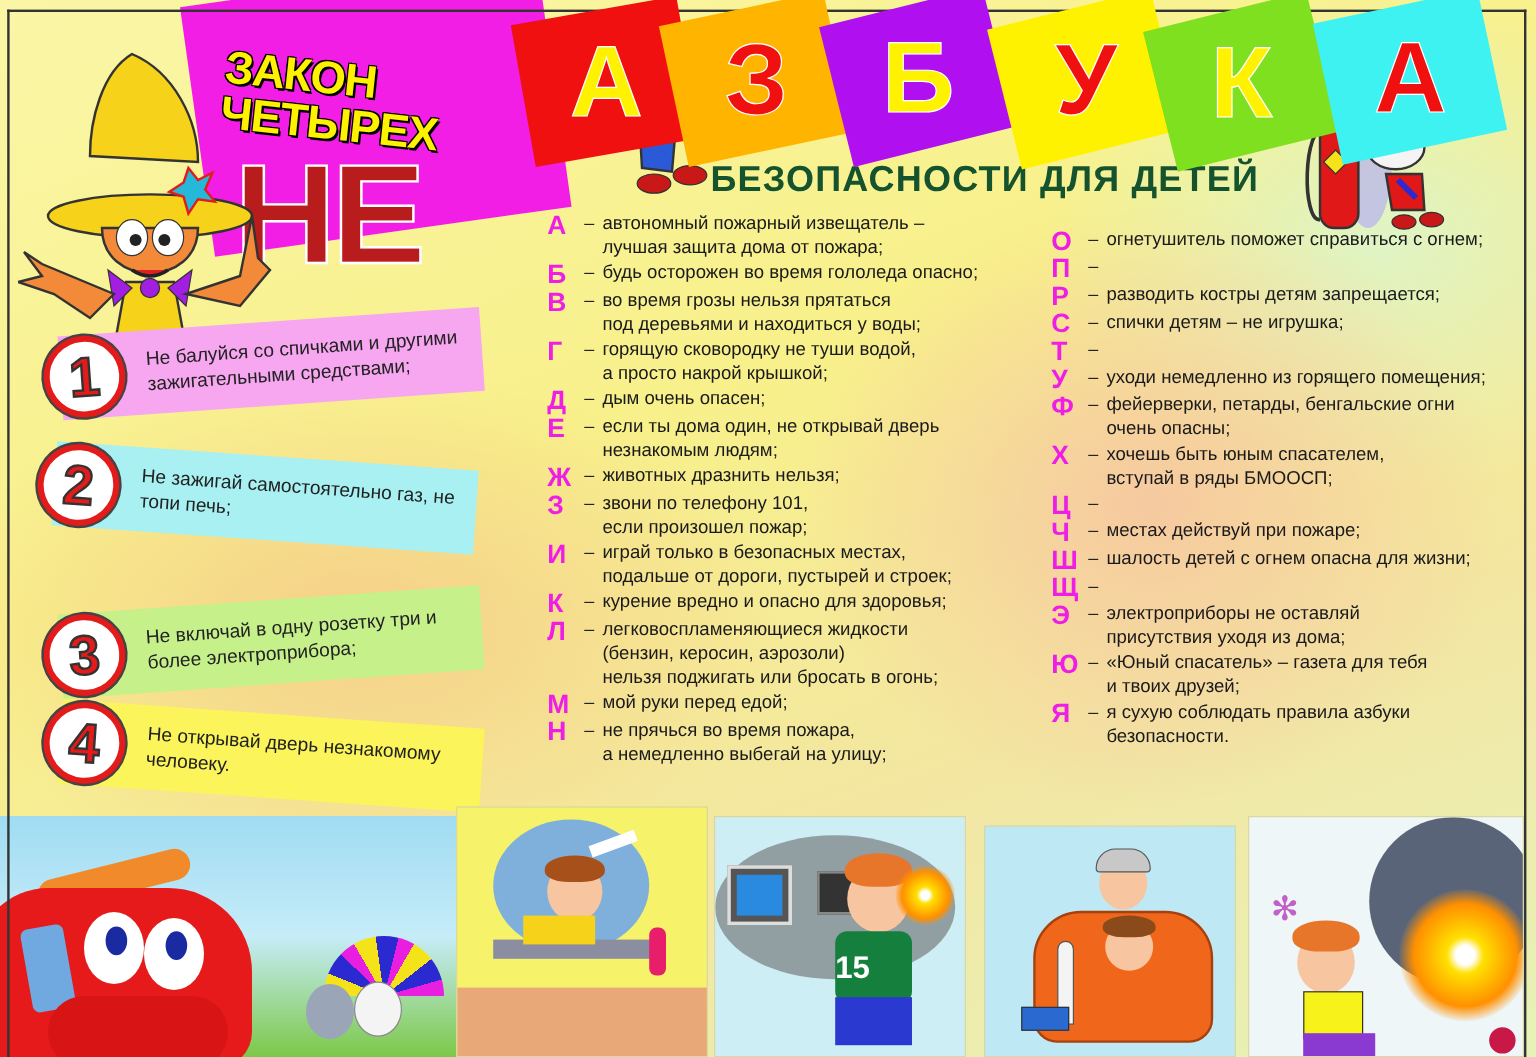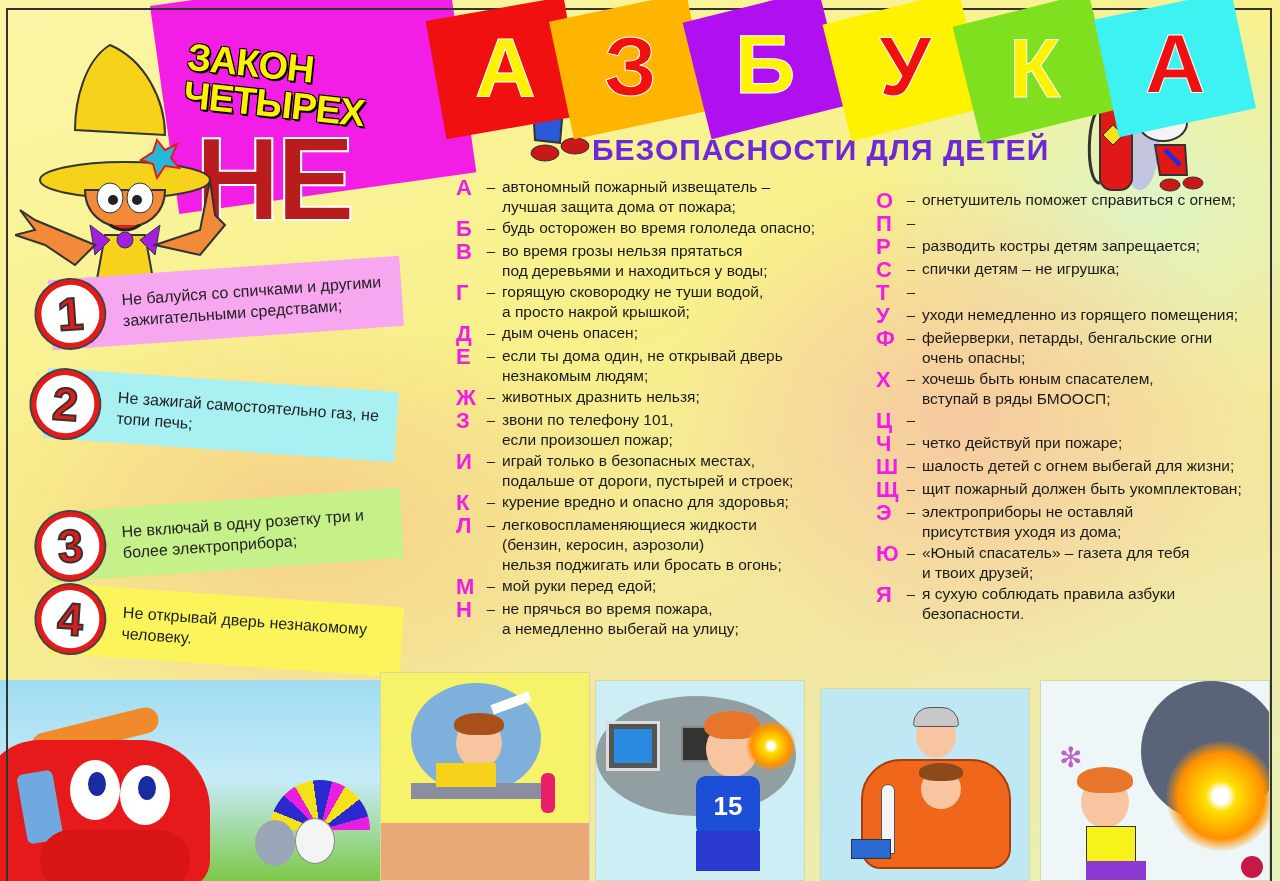--- a/index.html
+++ b/index.html
@@ -59,21 +59,21 @@
 
   
   .az-tile {
     position: absolute; width: 140px; height: 120px;
     display: flex; align-items: center; justify-content: center;
     font: 900 84px/1 "Liberation Sans", sans-serif;
     -webkit-text-stroke: 1px #fff;
   }
   .subtitle {
     position: absolute; left: 592px; top: 132px;
-    font: 900 30px/36px "Liberation Sans", sans-serif; color: #6d28d9;
+    font: 900 30px/36px "Liberation Sans", sans-serif; color: #14532d;
     letter-spacing: 1px;
   }
 
   
   .abc-col { position: absolute; }
   .abc-col.left { left: 456px; top: 177px; width: 410px; }
   .abc-col.right { left: 876px; top: 190px; width: 395px; }
   .abc-item { display: flex; align-items: flex-start; margin-bottom: 1px; }
   .abc-letter {
     width: 24px; flex: 0 0 24px;
@@ -322,31 +322,30 @@
       <span class="abc-text">хочешь быть юным спасателем,
 вступай в ряды БМООСП;</span>
     </div>
     <div class="abc-item">
       <span class="abc-letter">Ц</span>
       <span class="abc-dash">–</span>
     </div>
     <div class="abc-item">
       <span class="abc-letter">Ч</span>
       <span class="abc-dash">–</span>
-      <span class="abc-text">четко действуй при пожаре;</span>
+      <span class="abc-text">местах действуй при пожаре;</span>
     </div>
     <div class="abc-item">
       <span class="abc-letter">Ш</span>
       <span class="abc-dash">–</span>
-      <span class="abc-text">шалость детей с огнем выбегай для жизни;</span>
+      <span class="abc-text">шалость детей с огнем опасна для жизни;</span>
     </div>
     <div class="abc-item">
       <span class="abc-letter">Щ</span>
       <span class="abc-dash">–</span>
-      <span class="abc-text">щит пожарный должен быть укомплектован;</span>
     </div>
     <div class="abc-item">
       <span class="abc-letter">Э</span>
       <span class="abc-dash">–</span>
       <span class="abc-text">электроприборы не оставляй
 присутствия уходя из дома;</span>
     </div>
     <div class="abc-item">
       <span class="abc-letter">Ю</span>
       <span class="abc-dash">–</span>
@@ -385,21 +384,21 @@
   <div style="position:absolute;left:160px;top:100px;width:14px;height:40px;background:#e81e6a;border-radius:6px"></div>
   <div style="position:absolute;left:0;top:150px;width:210px;height:60px;background:#e8a878"></div>
 </div>
 
 <div class="illus panel panel-tv">
   <div class="cloud" style="left:0;top:15px;width:200px;height:120px;background:#6a6a6a;opacity:0.6"></div>
   <div class="monitor"></div>
   <div style="position:absolute;left:85px;top:45px;width:40px;height:36px;background:#333;border:2px solid #888"></div>
   <div class="boy-head" style="left:110px;top:40px;width:52px;height:56px"></div>
   <div class="hair" style="left:108px;top:30px;width:56px;height:28px"></div>
-  <div style="position:absolute;left:100px;top:95px;width:64px;height:60px;background:#1d4ed8;border-radius:10px;color:#fff;font:900 26px/60px 'Liberation Sans',sans-serif;text-align:center">15</div>
+  <div style="position:absolute;left:100px;top:95px;width:64px;height:60px;background:#15803d;border-radius:10px;color:#fff;font:900 26px/60px 'Liberation Sans',sans-serif;text-align:left">15</div>
   <div style="position:absolute;left:100px;top:150px;width:64px;height:40px;background:#2a3ad0"></div>
   <div class="burst" style="left:150px;top:40px;width:50px;height:50px"></div>
 </div>
 
 <div class="illus panel panel-sofa">
   <div class="sofa"></div>
   <div class="boy-head" style="left:95px;top:25px;width:40px;height:44px"></div>
   <div style="position:absolute;left:92px;top:18px;width:46px;height:20px;background:#c8c8c8;border-radius:20px 20px 4px 4px;border:1px solid #555"></div>
   <div class="boy-head" style="left:100px;top:80px;width:40px;height:40px"></div>
   <div class="hair" style="left:98px;top:74px;width:44px;height:18px;background:#8a4a1a"></div>

